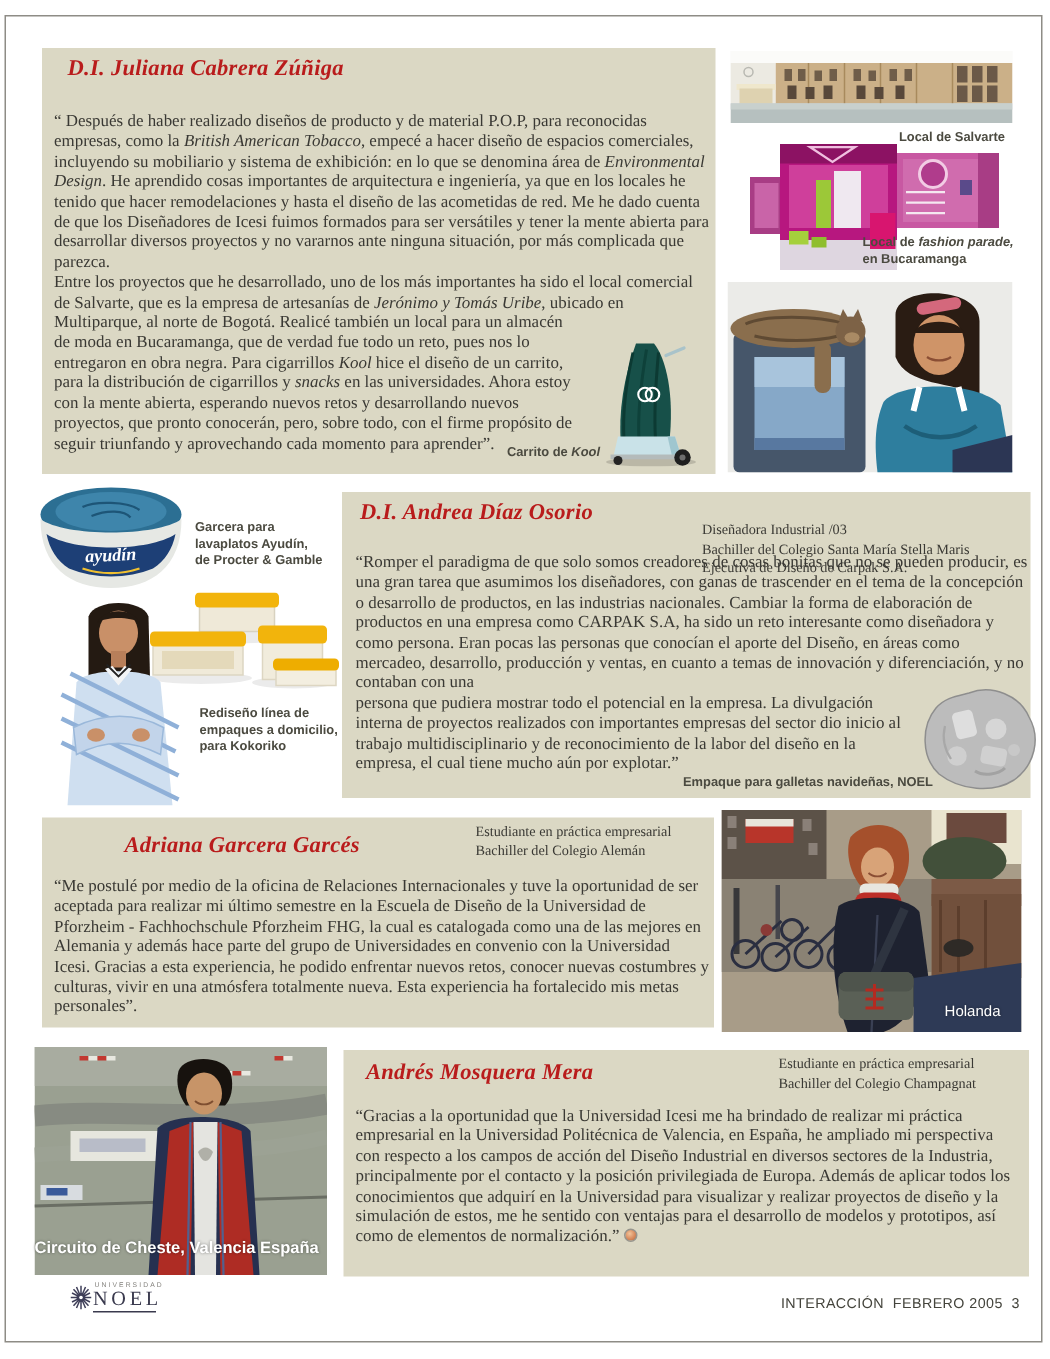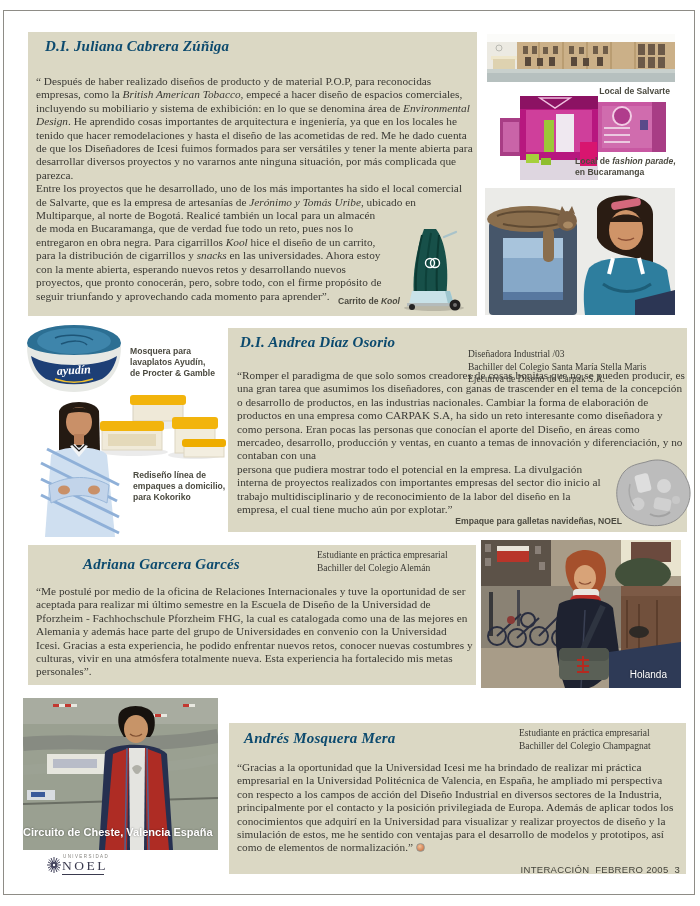--- a/index.html
+++ b/index.html
@@ -2,21 +2,21 @@
 <html><head>
 <meta charset="utf-8">
 <style>
   html,body{margin:0;padding:0;background:#e9e9e9;}
   .page{position:relative;width:700px;height:906px;background:#ffffff;overflow:hidden;
         font-family:"Liberation Serif", serif;}
   .frame{position:absolute;left:3px;top:10px;width:692px;height:885px;
          border:1.5px solid #8e8c86;box-sizing:border-box;}
   .panel{position:absolute;background:#dbd8c4;}
   .heading{position:absolute;font-family:"Liberation Serif",serif;font-weight:bold;font-style:italic;
-           font-size:15px;color:#0c4a6e;white-space:nowrap;letter-spacing:.2px;}
+           font-size:15px;color:#b91c1c;white-space:nowrap;letter-spacing:.2px;}
   .creds{position:absolute;font-size:9.5px;line-height:12.5px;color:#3a3934;white-space:nowrap;}
   .quote{position:absolute;font-size:11.3px;line-height:13.4px;color:#3a3934;overflow:hidden;}
   .quote .narrow{display:block;}
   .cap{position:absolute;font-family:"Liberation Sans",sans-serif;font-weight:bold;
        font-size:8.6px;line-height:11px;color:#4b4a40;}
   .cap.right{text-align:right;}
   .photo{position:absolute;}
   .overlay-cap{position:absolute;font-family:"Liberation Sans",sans-serif;color:#ffffff;
                text-shadow:0 0 2px rgba(0,0,0,.45);white-space:nowrap;}
   .endmark{display:inline-block;width:7px;height:7px;border-radius:50%;margin-left:3px;
@@ -188,21 +188,21 @@
       <ellipse cx="49" cy="21" rx="47" ry="18" fill="#2c6f93"></ellipse>
       <ellipse cx="49" cy="19" rx="37" ry="13" fill="#3e85ab"></ellipse>
       <path d="M30,16 C38,12 60,12 68,18 M36,22 C46,18 58,18 62,23" stroke="#1d5577" stroke-width="1.5" fill="none"></path>
       <path d="M2,24 C2,56 22,70 49,70 C76,70 96,56 96,24 C80,36 18,36 2,24 Z" fill="#e6e8e4"></path>
       <path d="M6,34 C24,46 74,46 92,34 C90,44 85,52 77,57 C60,64 38,64 21,57 C13,52 8,44 6,34 Z" fill="#1d3f76"></path>
       <text x="49" y="52" text-anchor="middle" font-family="Liberation Serif, serif" font-style="italic" font-weight="bold" font-size="12" fill="#ffffff" transform="rotate(-3 49 52)">ayudín</text>
       <path d="M30,57 C42,61 56,61 68,57" stroke="#f0c030" stroke-width="1.5" fill="none"></path>
     </svg>
   </div>
   <div class="cap" style="left:130px;top:346px;">
-    <div>Mosquera para</div>
+    <div>Garcera para</div>
     <div>lavaplatos Ayudín,</div>
     <div>de Procter &amp; Gamble</div>
   </div>
 
   <div class="photo" style="left:100px;top:395px;width:128px;height:68px;">
     <svg width="128" height="68" viewBox="0 0 128 68">
       <ellipse cx="58" cy="30" rx="32" ry="4" fill="rgba(0,0,0,0.08)"></ellipse>
       <rect x="33" y="9" width="50" height="17" fill="#efe9d8" stroke="#d8d2c0"></rect>
       <rect x="30" y="0" width="56" height="10" rx="3" fill="#f2b40c"></rect>
       <ellipse cx="34" cy="57" rx="34" ry="4" fill="rgba(0,0,0,0.08)"></ellipse>
@@ -316,21 +316,21 @@
       <g stroke="#b42a20" stroke-width="2">
         <line x1="96" y1="120" x2="108" y2="120"></line>
           <line x1="102" y1="116" x2="102" y2="132"></line>
         <line x1="96" y1="126" x2="108" y2="126"></line>
           <line x1="96" y1="132" x2="108" y2="132"></line>
       </g>
     </svg>
     <div class="overlay-cap" style="right:14px;bottom:8px;font-size:10px;">Holanda</div>
   </div>
 
-  <div class="panel" style="left:229px;top:700px;width:457px;height:151px;margin-top:23px;">
+  <div class="panel" style="left:229px;top:700px;width:457px;height:151px;">
     <div class="heading" style="position:absolute;left:15px;top:7px;">Andrés Mosquera Mera</div>
     <div class="creds" style="left:290px;top:4px;">
       <div>Estudiante en práctica empresarial</div>
       <div>Bachiller del Colegio Champagnat</div>
     </div>
     <div class="quote" style="left:8px;top:38px;width:444px;height:110px;">
       <span><span>“Gracias a la oportunidad que la Universidad Icesi me ha brindado de realizar mi práctica empresarial en la Universidad Politécnica de Valencia, en España, he ampliado mi perspectiva con respecto a los campos de acción del Diseño Industrial en diversos sectores de la Industria, principalmente por el contacto y la posición privilegiada de Europa.  Además de aplicar  todos los conocimientos que adquirí en la Universidad para visualizar y realizar proyectos de diseño y la simulación de estos, me he sentido con ventajas para el desarrollo de modelos y prototipos, así como de elementos de normalización.”</span></span><span class="endmark"></span>
     </div>
   </div>
 

